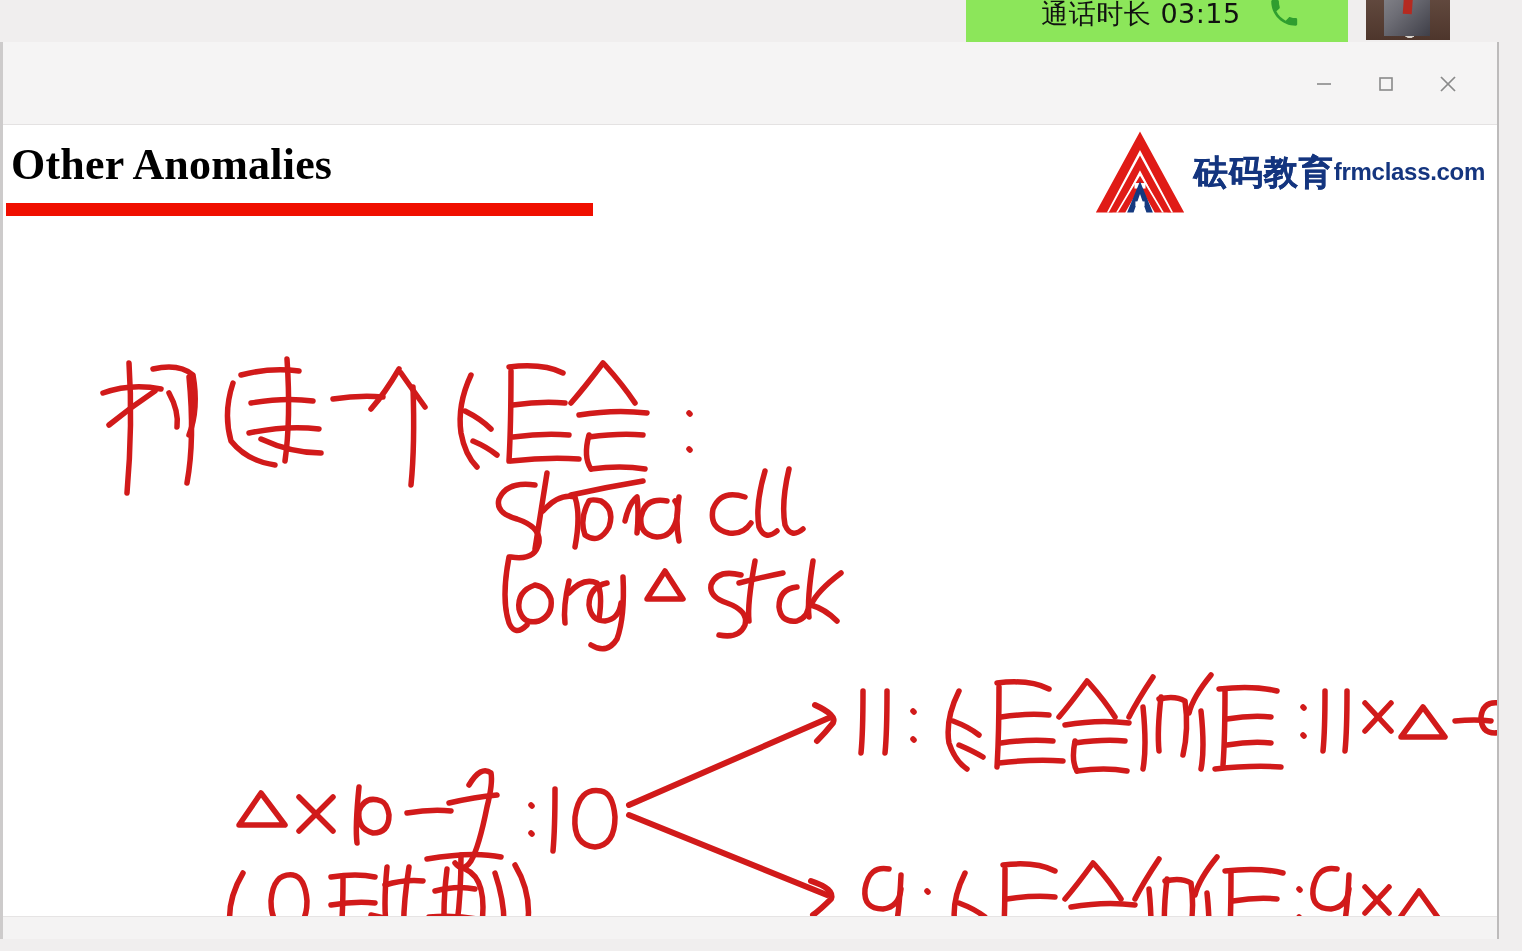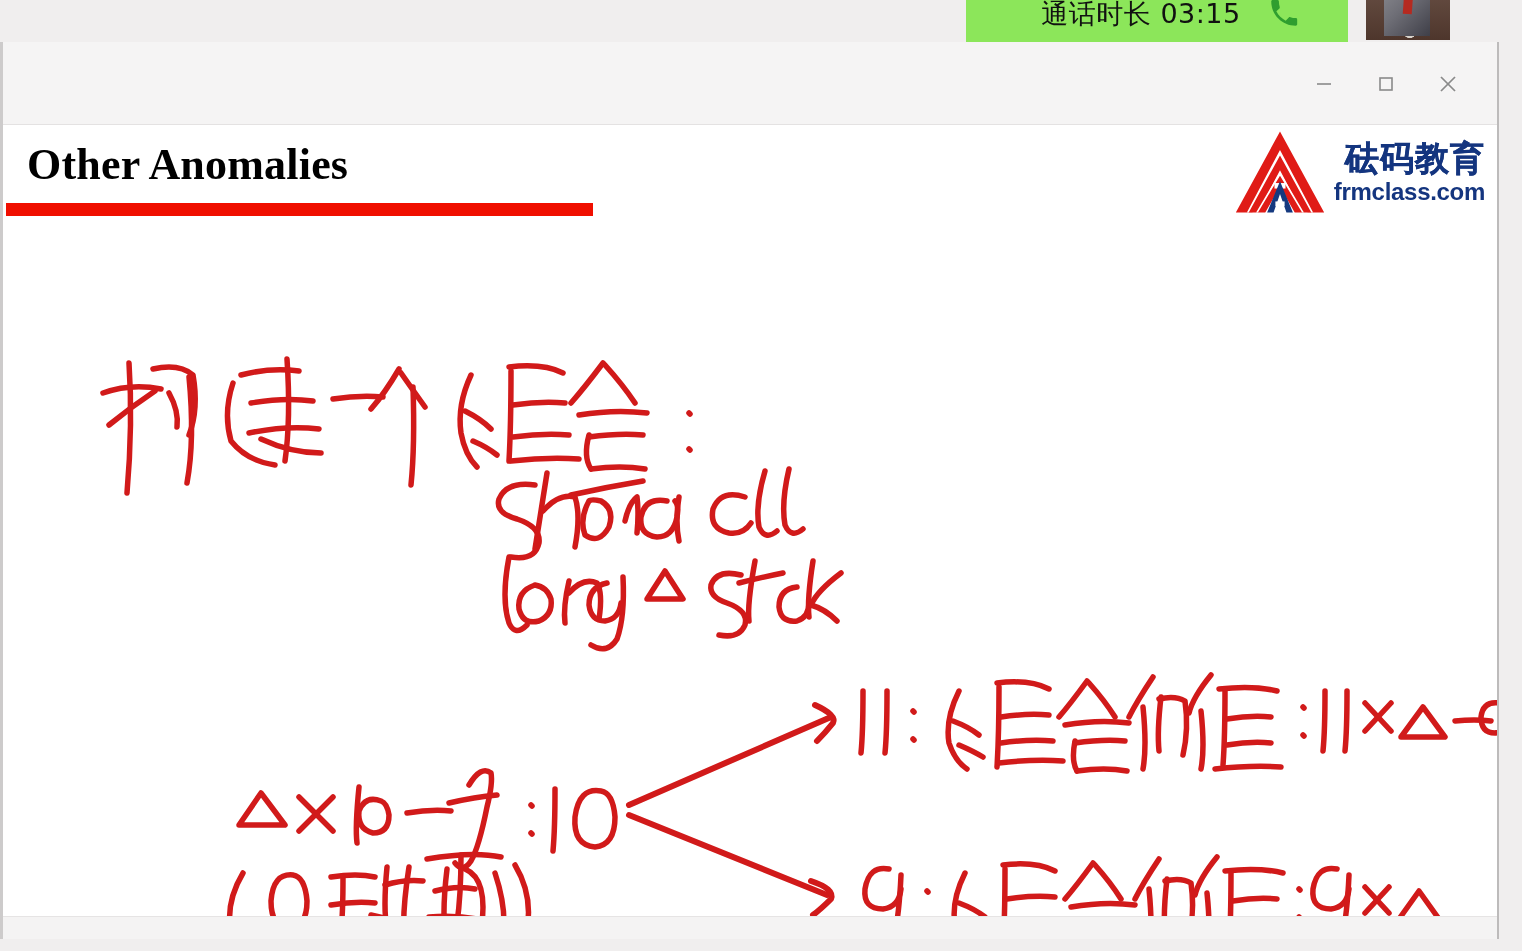--- a/index.html
+++ b/index.html
@@ -129,21 +129,21 @@
   
   .slide {
     position: relative;
     height: 811px;
     background: #ffffff;
     overflow: hidden;
   }
 
   .slide-title {
     position: absolute;
-    left: 24px;
+    left: 8px;
     top: 14px;
     font-family: "Liberation Serif", "DejaVu Serif", serif;
     font-weight: bold;
     font-size: 44px;
     color: #000000;
     letter-spacing: 0.2px;
     white-space: nowrap;
   }
 
   .title-rule {
@@ -158,21 +158,21 @@
   
   .logo {
     position: absolute;
     right: 12px;
     top: 4px;
     display: flex;
     align-items: center;
     gap: 8px;
   }
   .logo-mark { width: 92px; height: 86px; display:block; }
-  .logo-text { display: flex; flex-direction: column; line-height: 1; text-align: right; }
+  .logo-text { display: flex; flex-direction: row; line-height: 1; }
   .logo-cn {
     font-family: "DejaVu Sans", sans-serif;
     font-weight: bold;
     font-size: 34px;
     color: #14357f;
     letter-spacing: 1px;
     -webkit-text-stroke: 0.4px #14357f;
   }
   .logo-url {
     font-family: "Liberation Sans", sans-serif;

